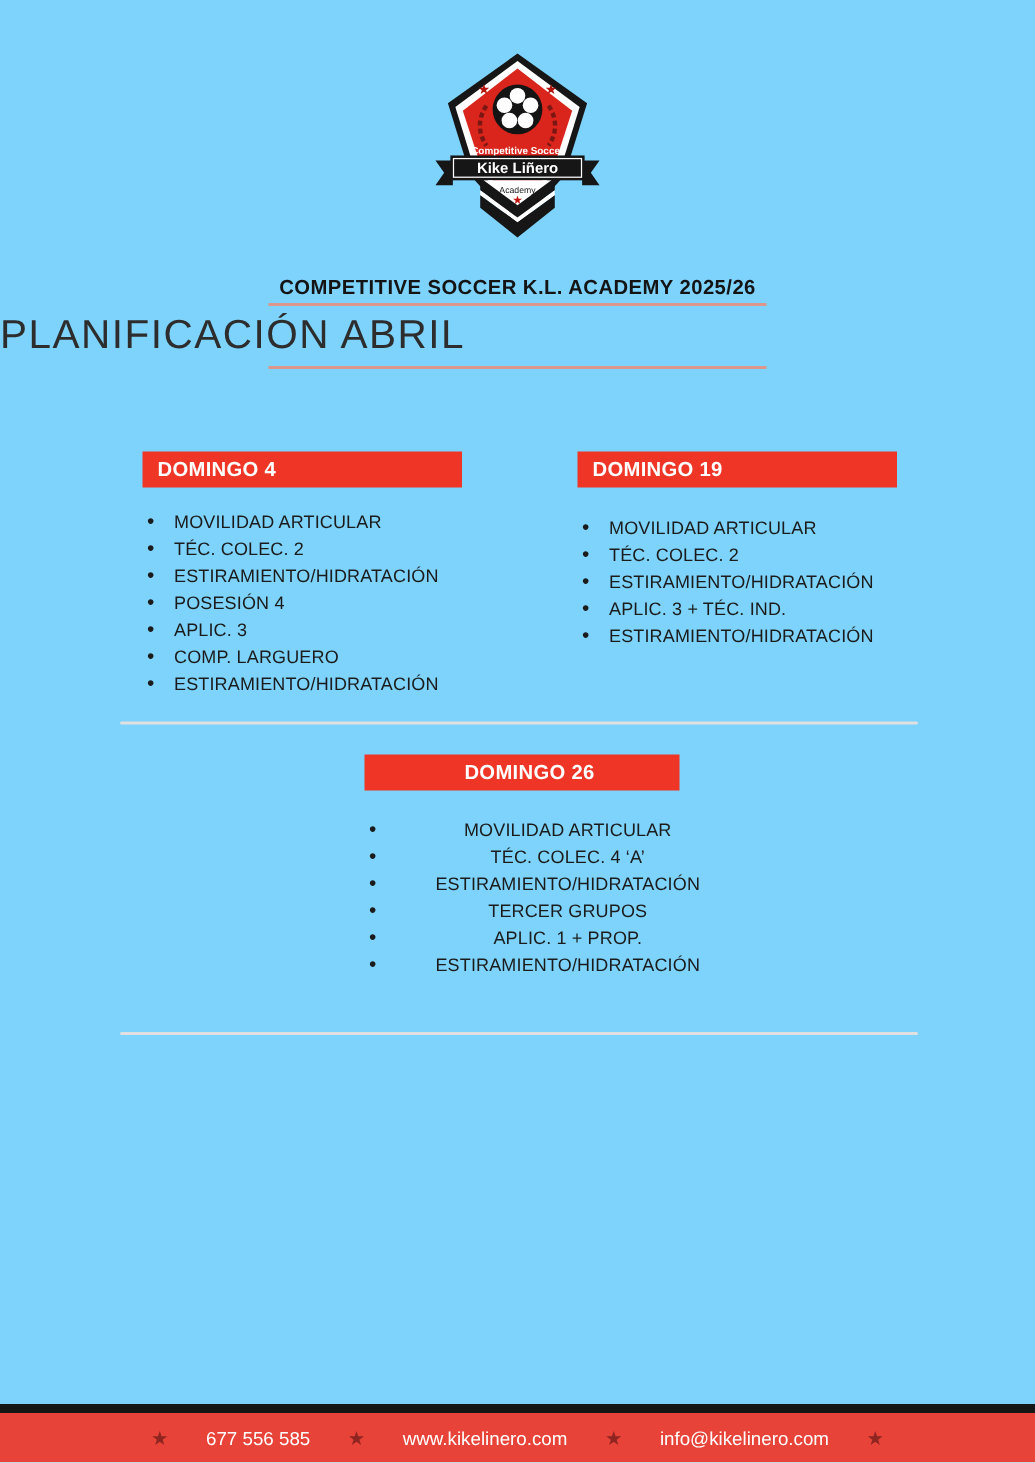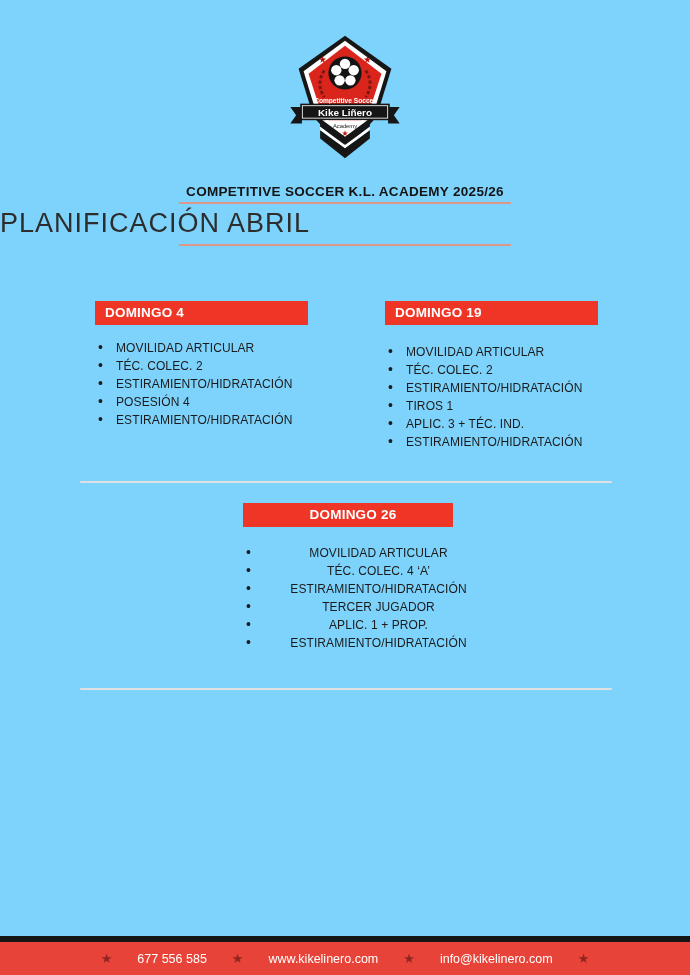--- a/index.html
+++ b/index.html
@@ -109,49 +109,50 @@
 
   <section class="section sec-left">
     <div class="bar">
       <span>DOMINGO 4</span>
     </div>
     <ul class="items">
         <li>MOVILIDAD ARTICULAR</li>
         <li>TÉC. COLEC. 2</li>
         <li>ESTIRAMIENTO/HIDRATACIÓN</li>
         <li>POSESIÓN 4</li>
+        <li>APLIC. 3</li>
+        <li>COMP. LARGUERO</li>
         <li>ESTIRAMIENTO/HIDRATACIÓN</li>
       </ul>
   </section>
 
   <section class="section sec-right">
     <div class="bar">
       <span>DOMINGO 19</span>
     </div>
     <ul class="items">
         <li>MOVILIDAD ARTICULAR</li>
         <li>TÉC. COLEC. 2</li>
         <li>ESTIRAMIENTO/HIDRATACIÓN</li>
-        <li>TIROS 1</li>
         <li>APLIC. 3 + TÉC. IND.</li>
         <li>ESTIRAMIENTO/HIDRATACIÓN</li>
       </ul>
   </section>
 
   <div class="divider d1"></div>
 
   <section class="section sec-center">
     <div class="bar">
       <span>DOMINGO 26</span>
     </div>
     <ul class="items">
         <li>MOVILIDAD ARTICULAR</li>
         <li>TÉC. COLEC. 4 ‘A’</li>
         <li>ESTIRAMIENTO/HIDRATACIÓN</li>
-        <li>TERCER JUGADOR</li>
+        <li>TERCER GRUPOS</li>
         <li>APLIC. 1 + PROP.</li>
         <li>ESTIRAMIENTO/HIDRATACIÓN</li>
       </ul>
   </section>
 
   <div class="divider d2"></div>
 
   <div class="footer-black"></div>
   <div class="footer-red">
     <span class="fstar"></span>

